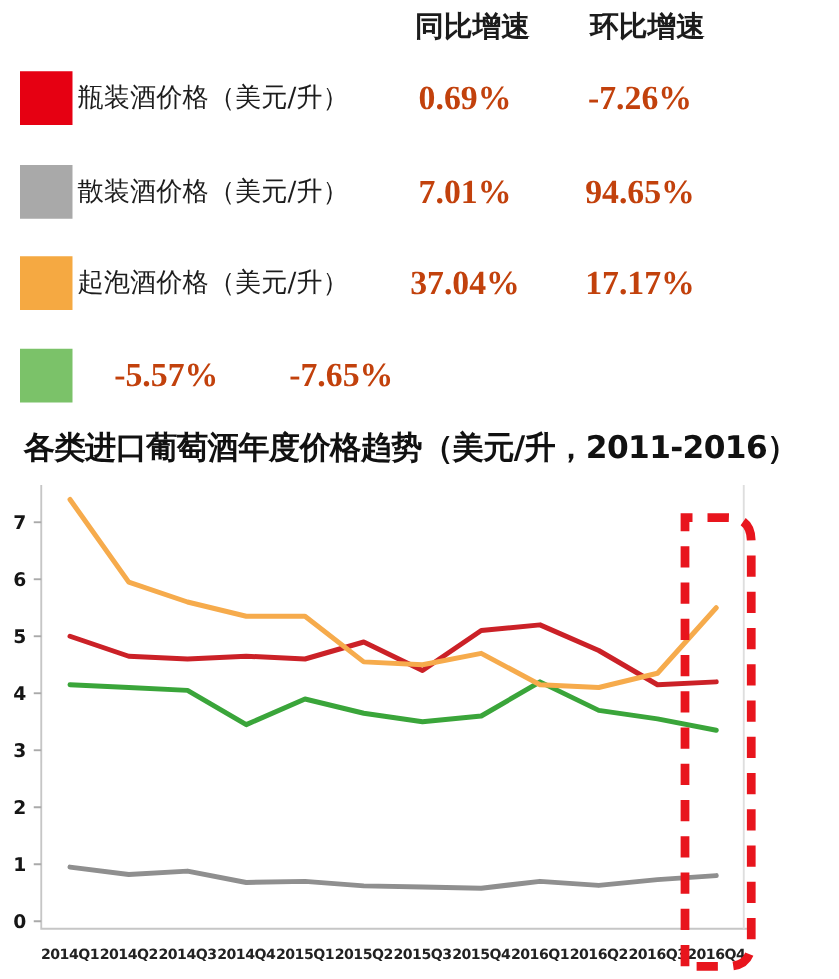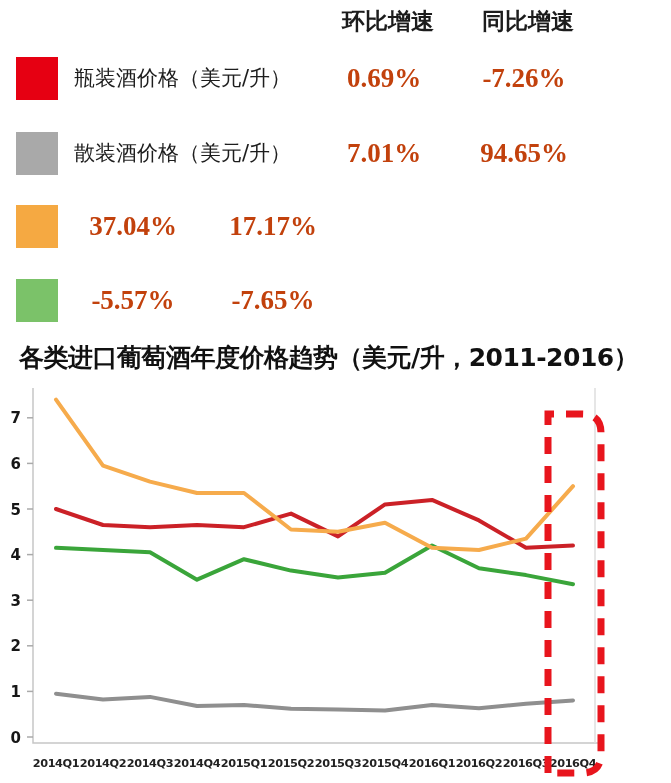--- a/index.html
+++ b/index.html
@@ -10,56 +10,57 @@
   }
   .page{position:absolute;inset:0;}
   
   .hdr-row{position:absolute;top:6px;left:0;right:0;display:flex;}
   .hdr-spacer{width:313px;flex:none;}
   .col-hdr{font-size:23px;font-weight:bold;color:#1c1c1c;text-align:center;flex:none;}
   .col-hdr.c1{width:150px;}
   .col-hdr.c2{width:130px;}
   .stat-row{position:absolute;left:0;right:0;height:44px;display:flex;align-items:center;}
   .sq{flex:none;width:42px;height:43px;margin-left:16px;}
-  .lbl{flex:none;width:235px;margin-left:16px;font-size:21px;color:#1d1d1d;font-weight:500;white-space:nowrap;}
+  .lbl{flex:none;width:235px;margin-left:4px;font-size:21px;color:#1d1d1d;font-weight:500;white-space:nowrap;}
   .val{flex:none;font-size:27px;font-weight:bold;color:#c2410c;text-align:center;font-family:Liberation Serif, serif;}
   .val.v1{width:150px;}
   .val.v2{width:130px;}
   
   .chart-title{position:absolute;top:341px;left:19px;font-size:25px;font-weight:bold;color:#111;white-space:nowrap;letter-spacing:-0.5px;}
   #chart-svg{position:absolute;top:380px;left:0;}
   #chart-svg text{font-family:"DejaVu Sans","Liberation Sans",sans-serif;}
   .ytick-label{font-size:15px;font-weight:bold;fill:#161616;}
   .xtick-label{font-size:11.3px;font-weight:bold;fill:#222222;letter-spacing:-0.4px;}
 </style>
 </head>
 <body>
 
 <div class="page">
 
   <div class="hdr-row">
     <div class="hdr-spacer"></div>
+    <div class="col-hdr c2">同比增速</div>
     <div class="col-hdr c1">环比增速</div>
-    <div class="col-hdr c2">同比增速</div>
   </div>
 
   <div class="stat-row" style="top:56px;">
     <div class="sq" style="background: rgb(230, 0, 18);"></div>
     <div class="lbl">瓶装酒价格（美元/升）</div>
     <div class="val v1">0.69%</div>
     <div class="val v2">-7.26%</div>
   </div>
   <div class="stat-row" style="top:131px;align-items:center;">
     <div class="sq" style="background: rgb(169, 169, 169);"></div>
     <div class="lbl">散装酒价格（美元/升）</div>
     <div class="val v1">7.01%</div>
     <div class="val v2">94.65%</div>
   </div>
   <div class="stat-row" style="top:204px;">
     <div class="sq" style="background: rgb(245, 169, 66);"></div>
+    <div class="lbl">起泡酒价格（美元/升）</div>
     <div class="val v1">37.04%</div>
     <div class="val v2">17.17%</div>
   </div>
   <div class="stat-row" style="top:278px;">
     <div class="sq" style="background: rgb(123, 194, 105);"></div>
     <div class="val v1">-5.57%</div>
     <div class="val v2">-7.65%</div>
   </div>
 
   <div class="chart-title">各类进口葡萄酒年度价格趋势（美元/升，2011-2016）</div>

